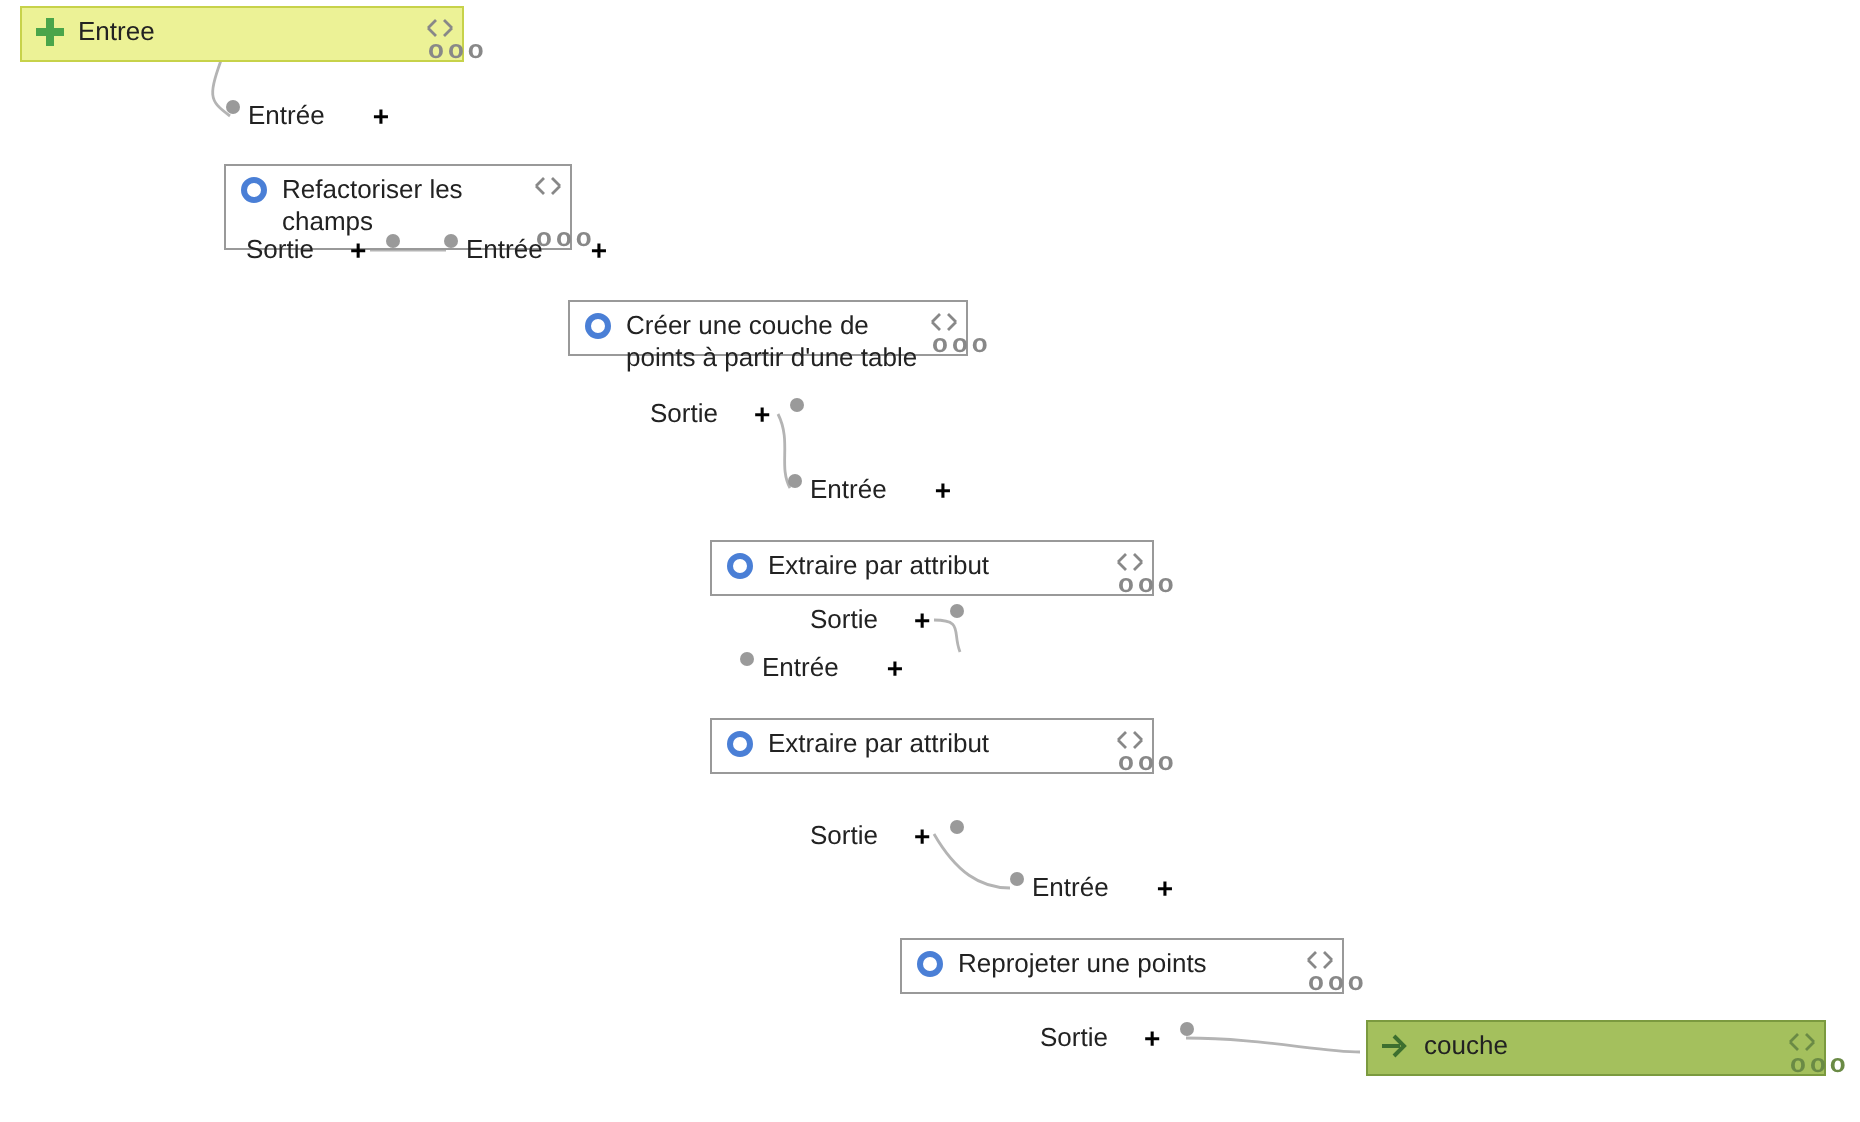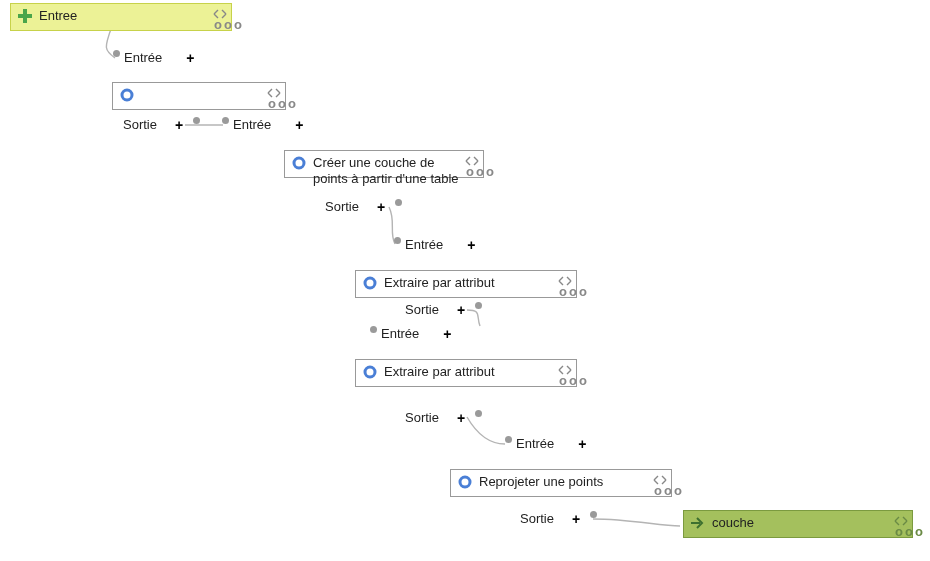--- a/index.html
+++ b/index.html
@@ -54,20 +54,21 @@
     <span class="plus">+</span>
   </div>
 
   <div class="node" style="left:112px;top:82px;width:174px">
     <span class="icon">
       <svg viewBox="0 0 16 16">
           <circle cx="8" cy="8" r="5" fill="none" stroke="#4a7fd6" stroke-width="3"></circle>
           <circle cx="8" cy="8" r="2" fill="#fff"></circle>
         </svg>
     </span>
+    <span class="label">Refactoriser les champs</span>
     <span class="collapse-icon">
       <svg viewBox="0 0 14 10">
           <path d="M1,5 L5,1 M1,5 L5,9 M13,5 L9,1 M13,5 L9,9" stroke="#888" stroke-width="1.4" fill="none"></path>
         </svg>
     </span>
     <span class="more-icon">ooo</span>
   </div>
   <div class="port" style="left:123px;top:117px">
     <span>Sortie</span>
     <span style="width:10px"></span>

